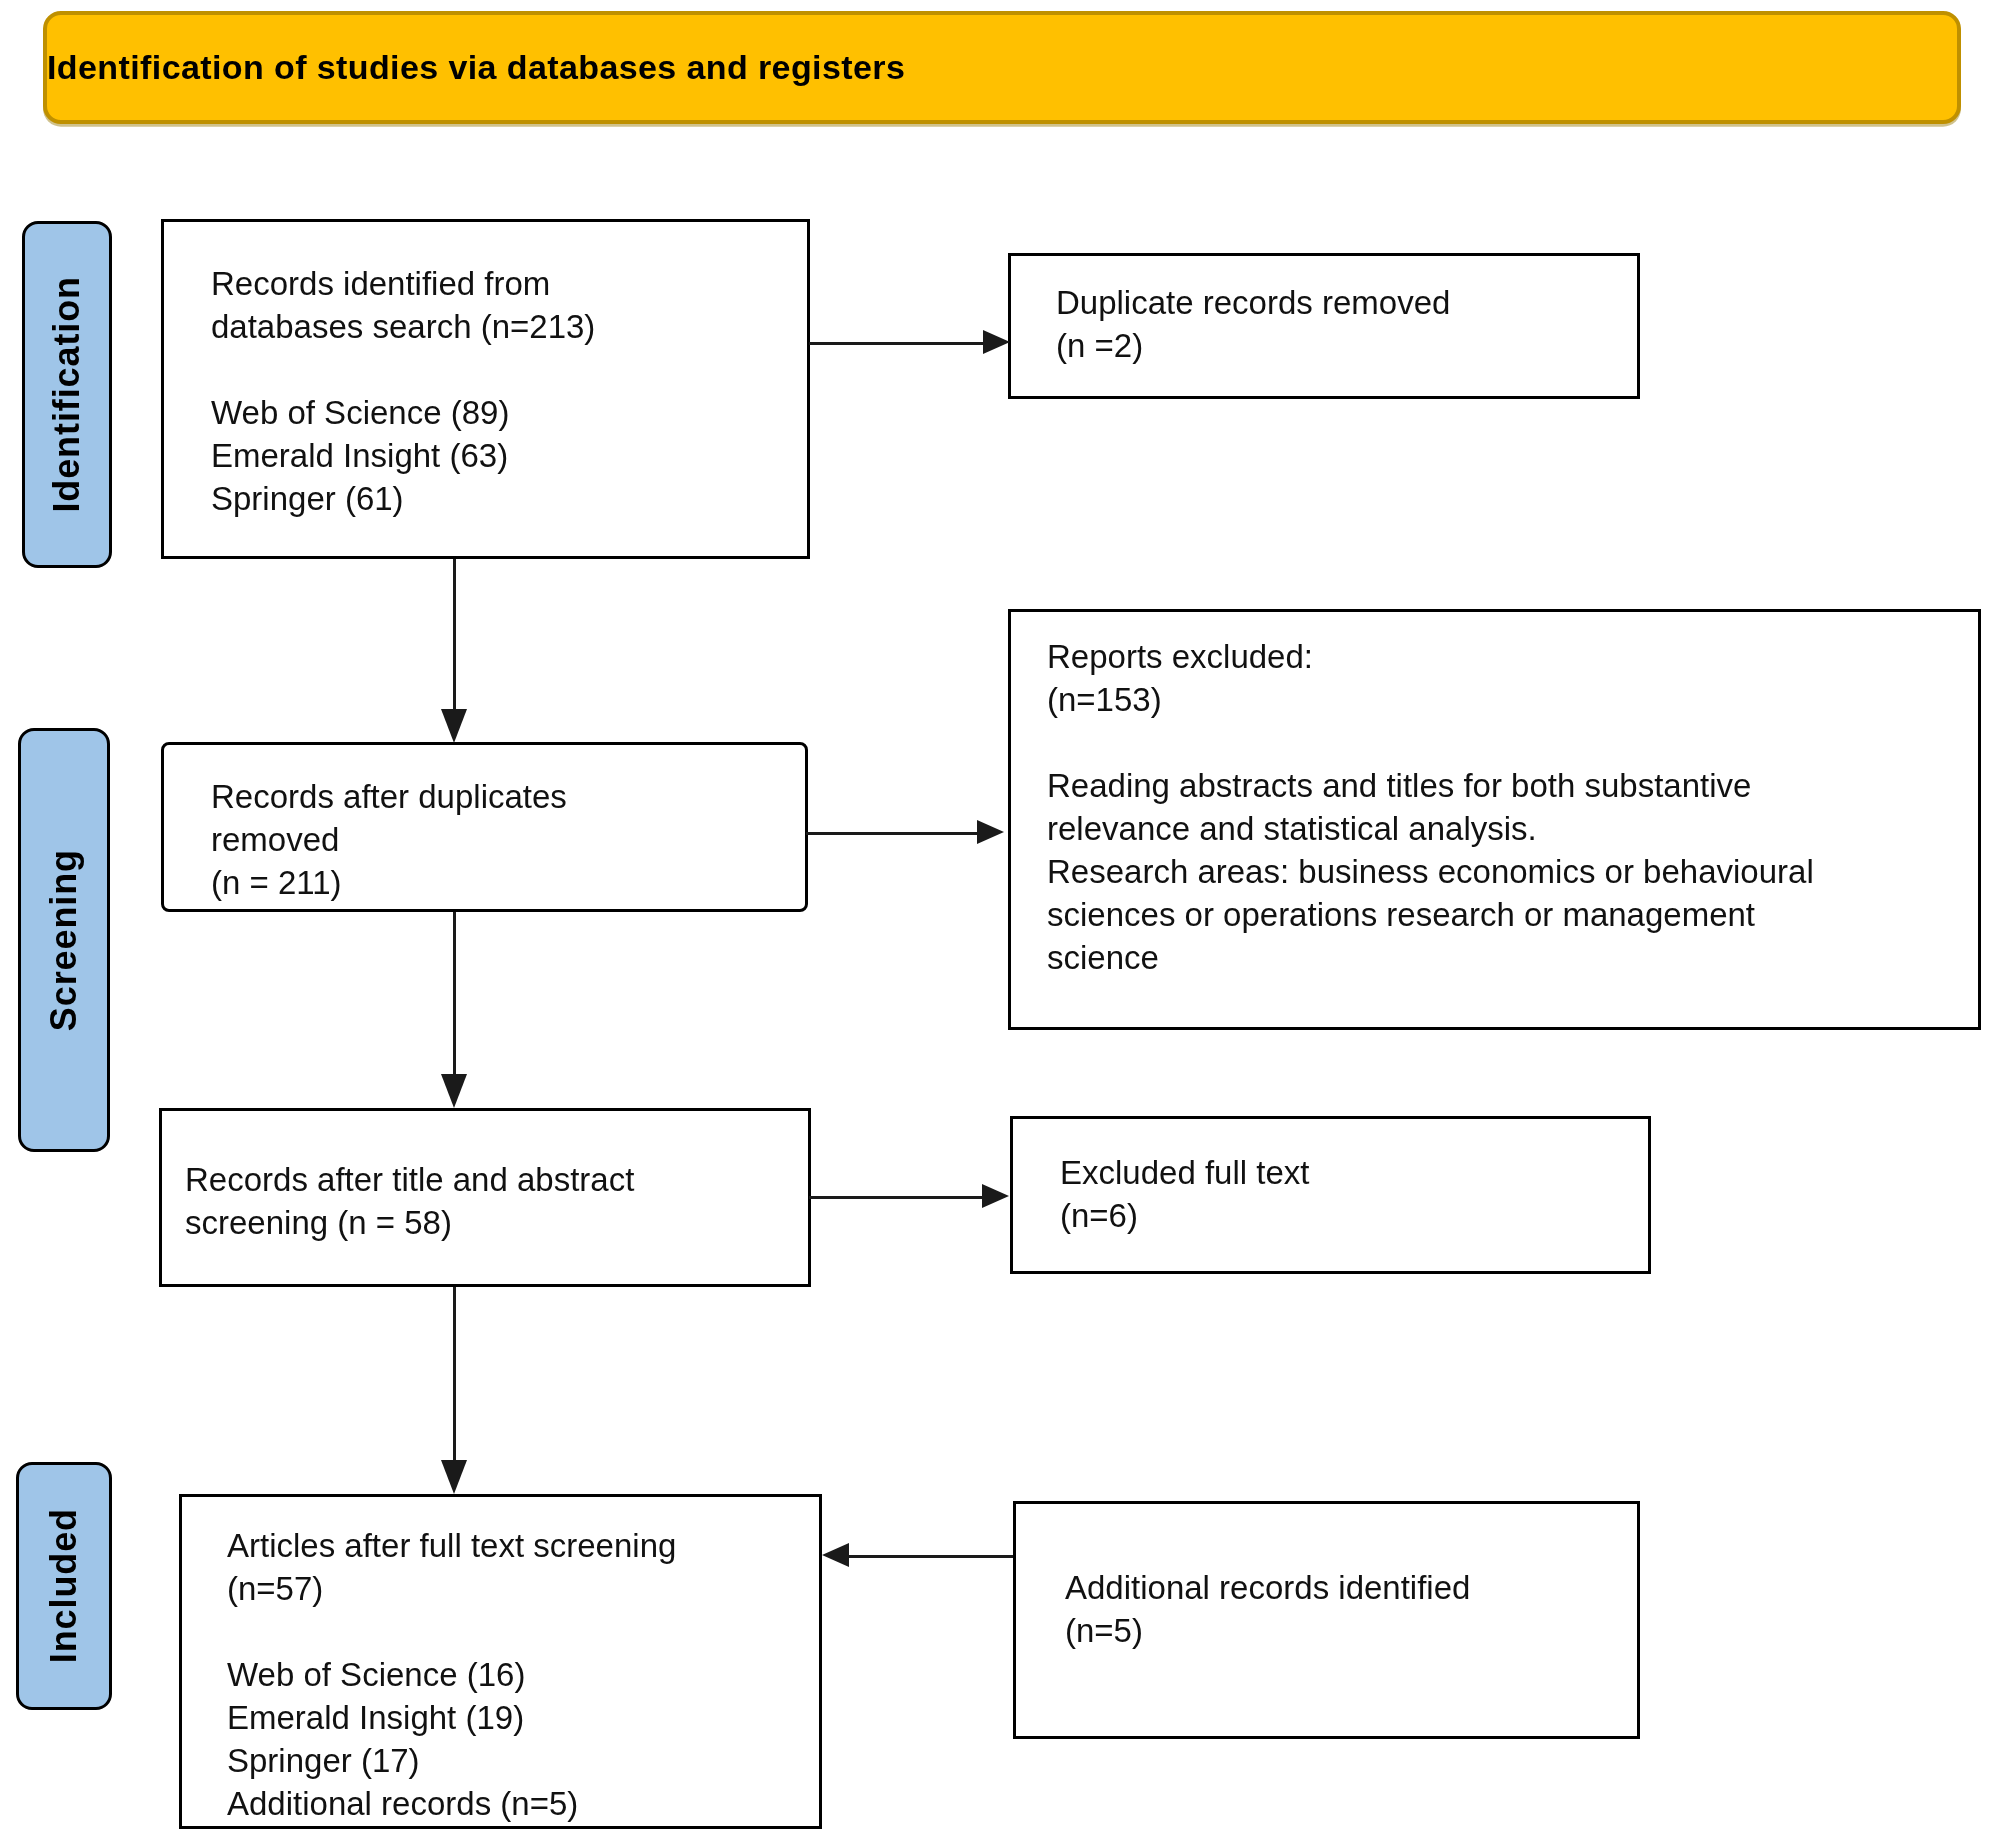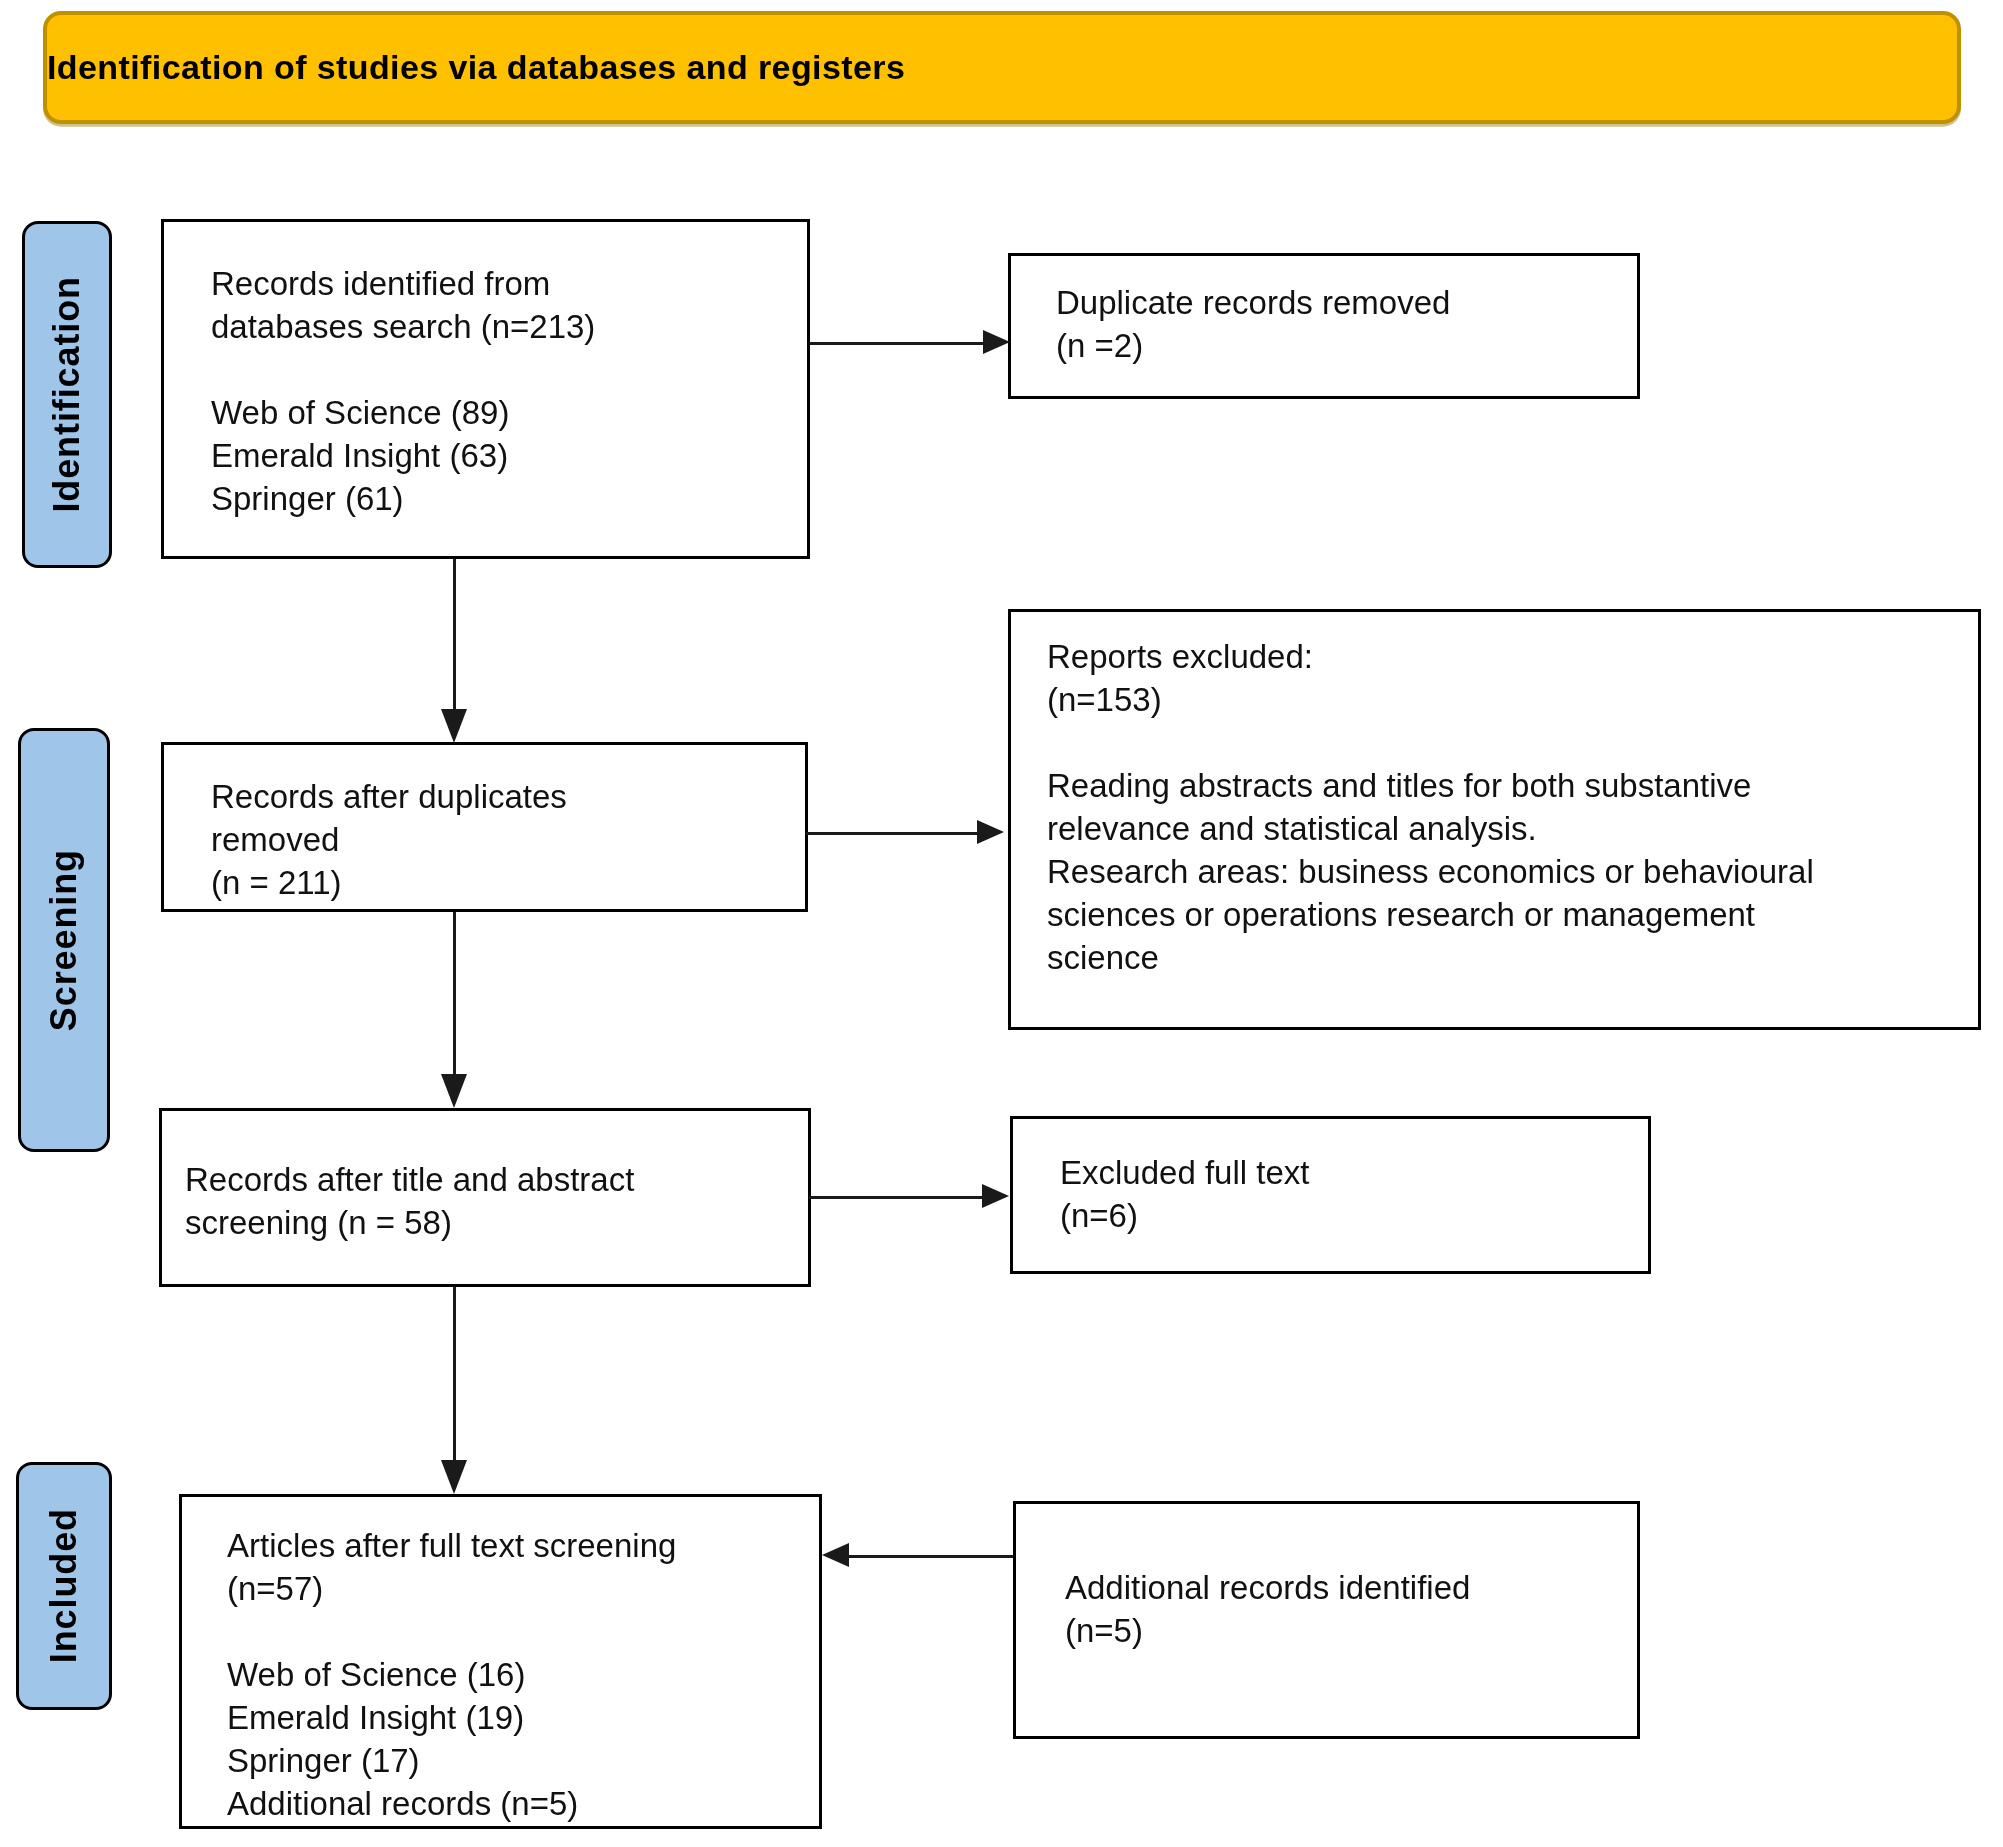--- a/index.html
+++ b/index.html
@@ -58,21 +58,21 @@
     border:3.6px solid var(--box-border);
     box-sizing:border-box;
   }
   .fbox-text{
     font-size:33px; line-height:43px;
     white-space:pre-line;
     color:var(--text);
   }
   .box-records-identified{left:161px; top:219px; width:649px; height:340px; padding:40px 25px 0 47px;}
   .box-duplicates-removed{left:1008px; top:253px; width:632px; height:146px; padding:25px 25px 0 45px;}
-  .box-records-after-duplicates{left:161px; top:742px; width:647px; height:170px; padding:30px 25px 0 47px;}
+  .box-records-after-duplicates{left:161px; top:742px; width:647px; height:170px; padding:30px 25px 0 47px;border-radius:8px;}
   .box-reports-excluded{left:1008px; top:609px; width:973px; height:421px; padding:23px 23px 16px 36px;}
   .box-title-abstract-screening{left:159px; top:1108px; width:652px; height:179px; padding:47px 25px 0 23px;}
   .box-excluded-full-text{left:1010px; top:1116px; width:641px; height:158px; padding:32px 25px 0 47px;}
   .box-articles-full-text{left:179px; top:1494px; width:643px; height:335px; padding:27px 25px 0 45px;}
   .box-additional-records{left:1013px; top:1501px; width:627px; height:238px; padding:62px 25px 0 49px;}
   .arrow-line-h{position:absolute; height:2.7px; background:var(--arrow);}
   .arrow-line-v{position:absolute; width:2.7px; background:var(--arrow);}
   .arrow-head{position:absolute; width:0; height:0;}
   .head-right{border-top:12.5px solid transparent; border-bottom:12.5px solid transparent; border-left:27px solid var(--arrow);}
   .head-left{border-top:12.5px solid transparent; border-bottom:12.5px solid transparent; border-right:27px solid var(--arrow);}

